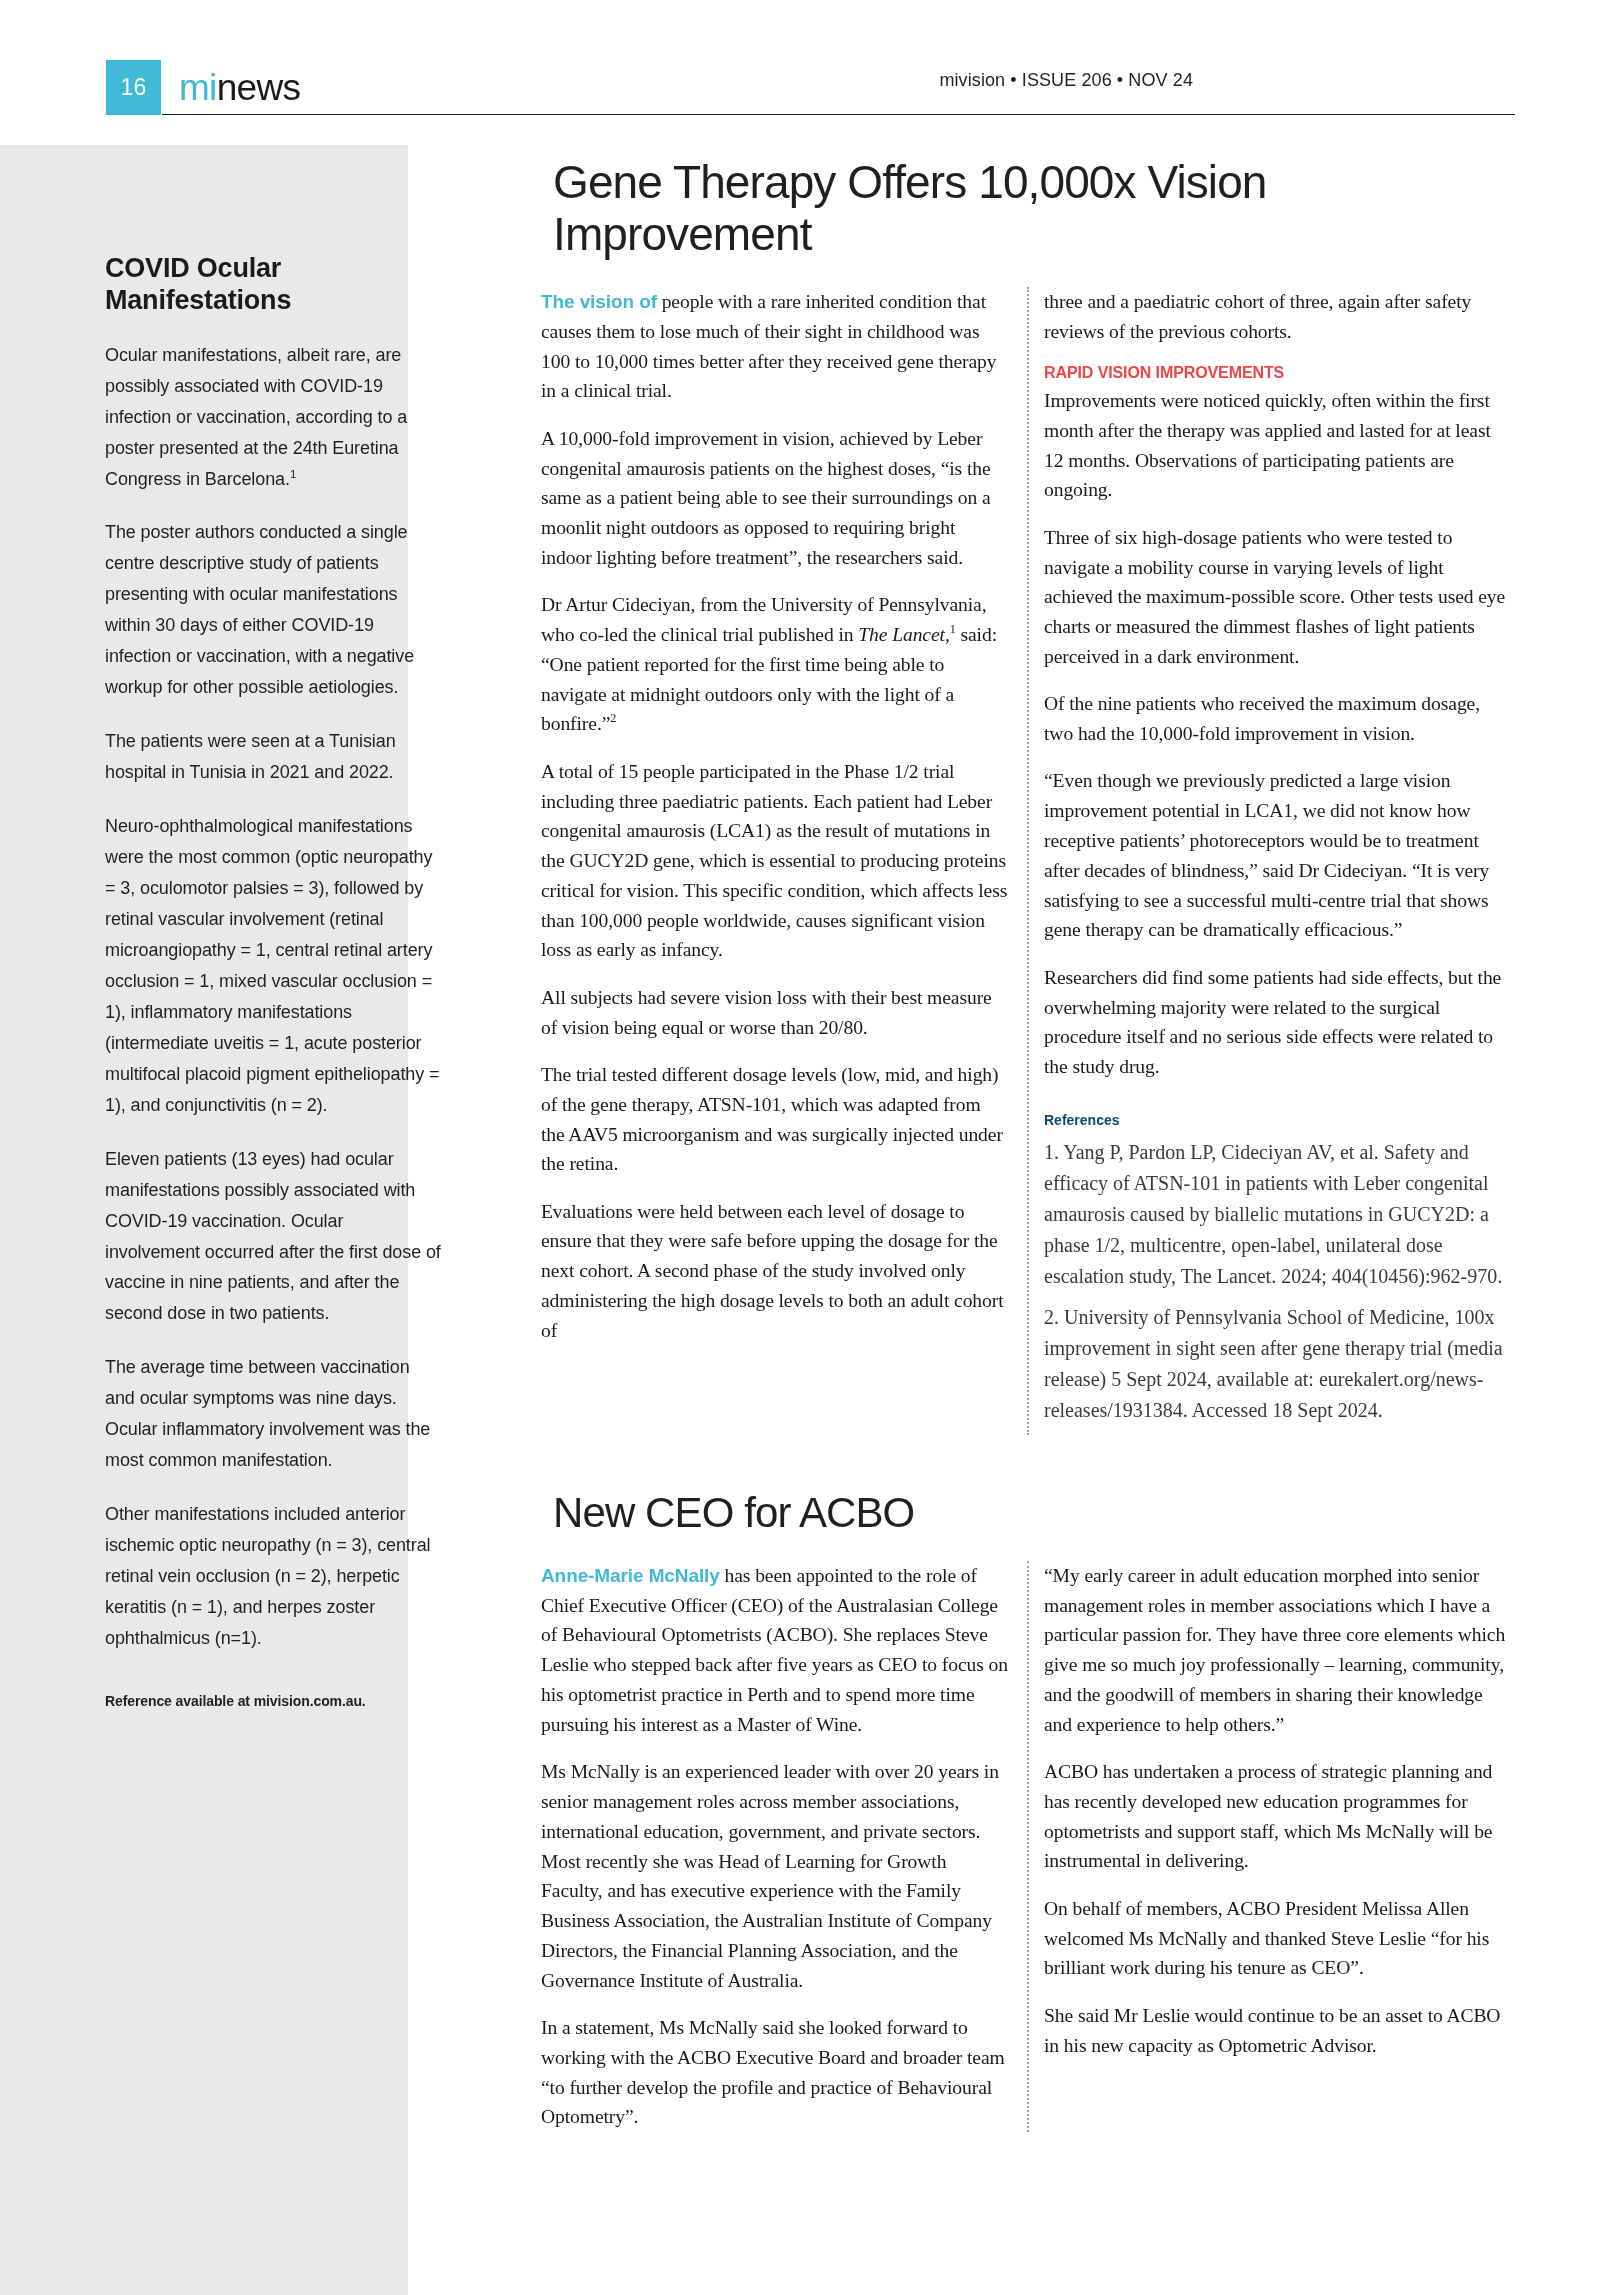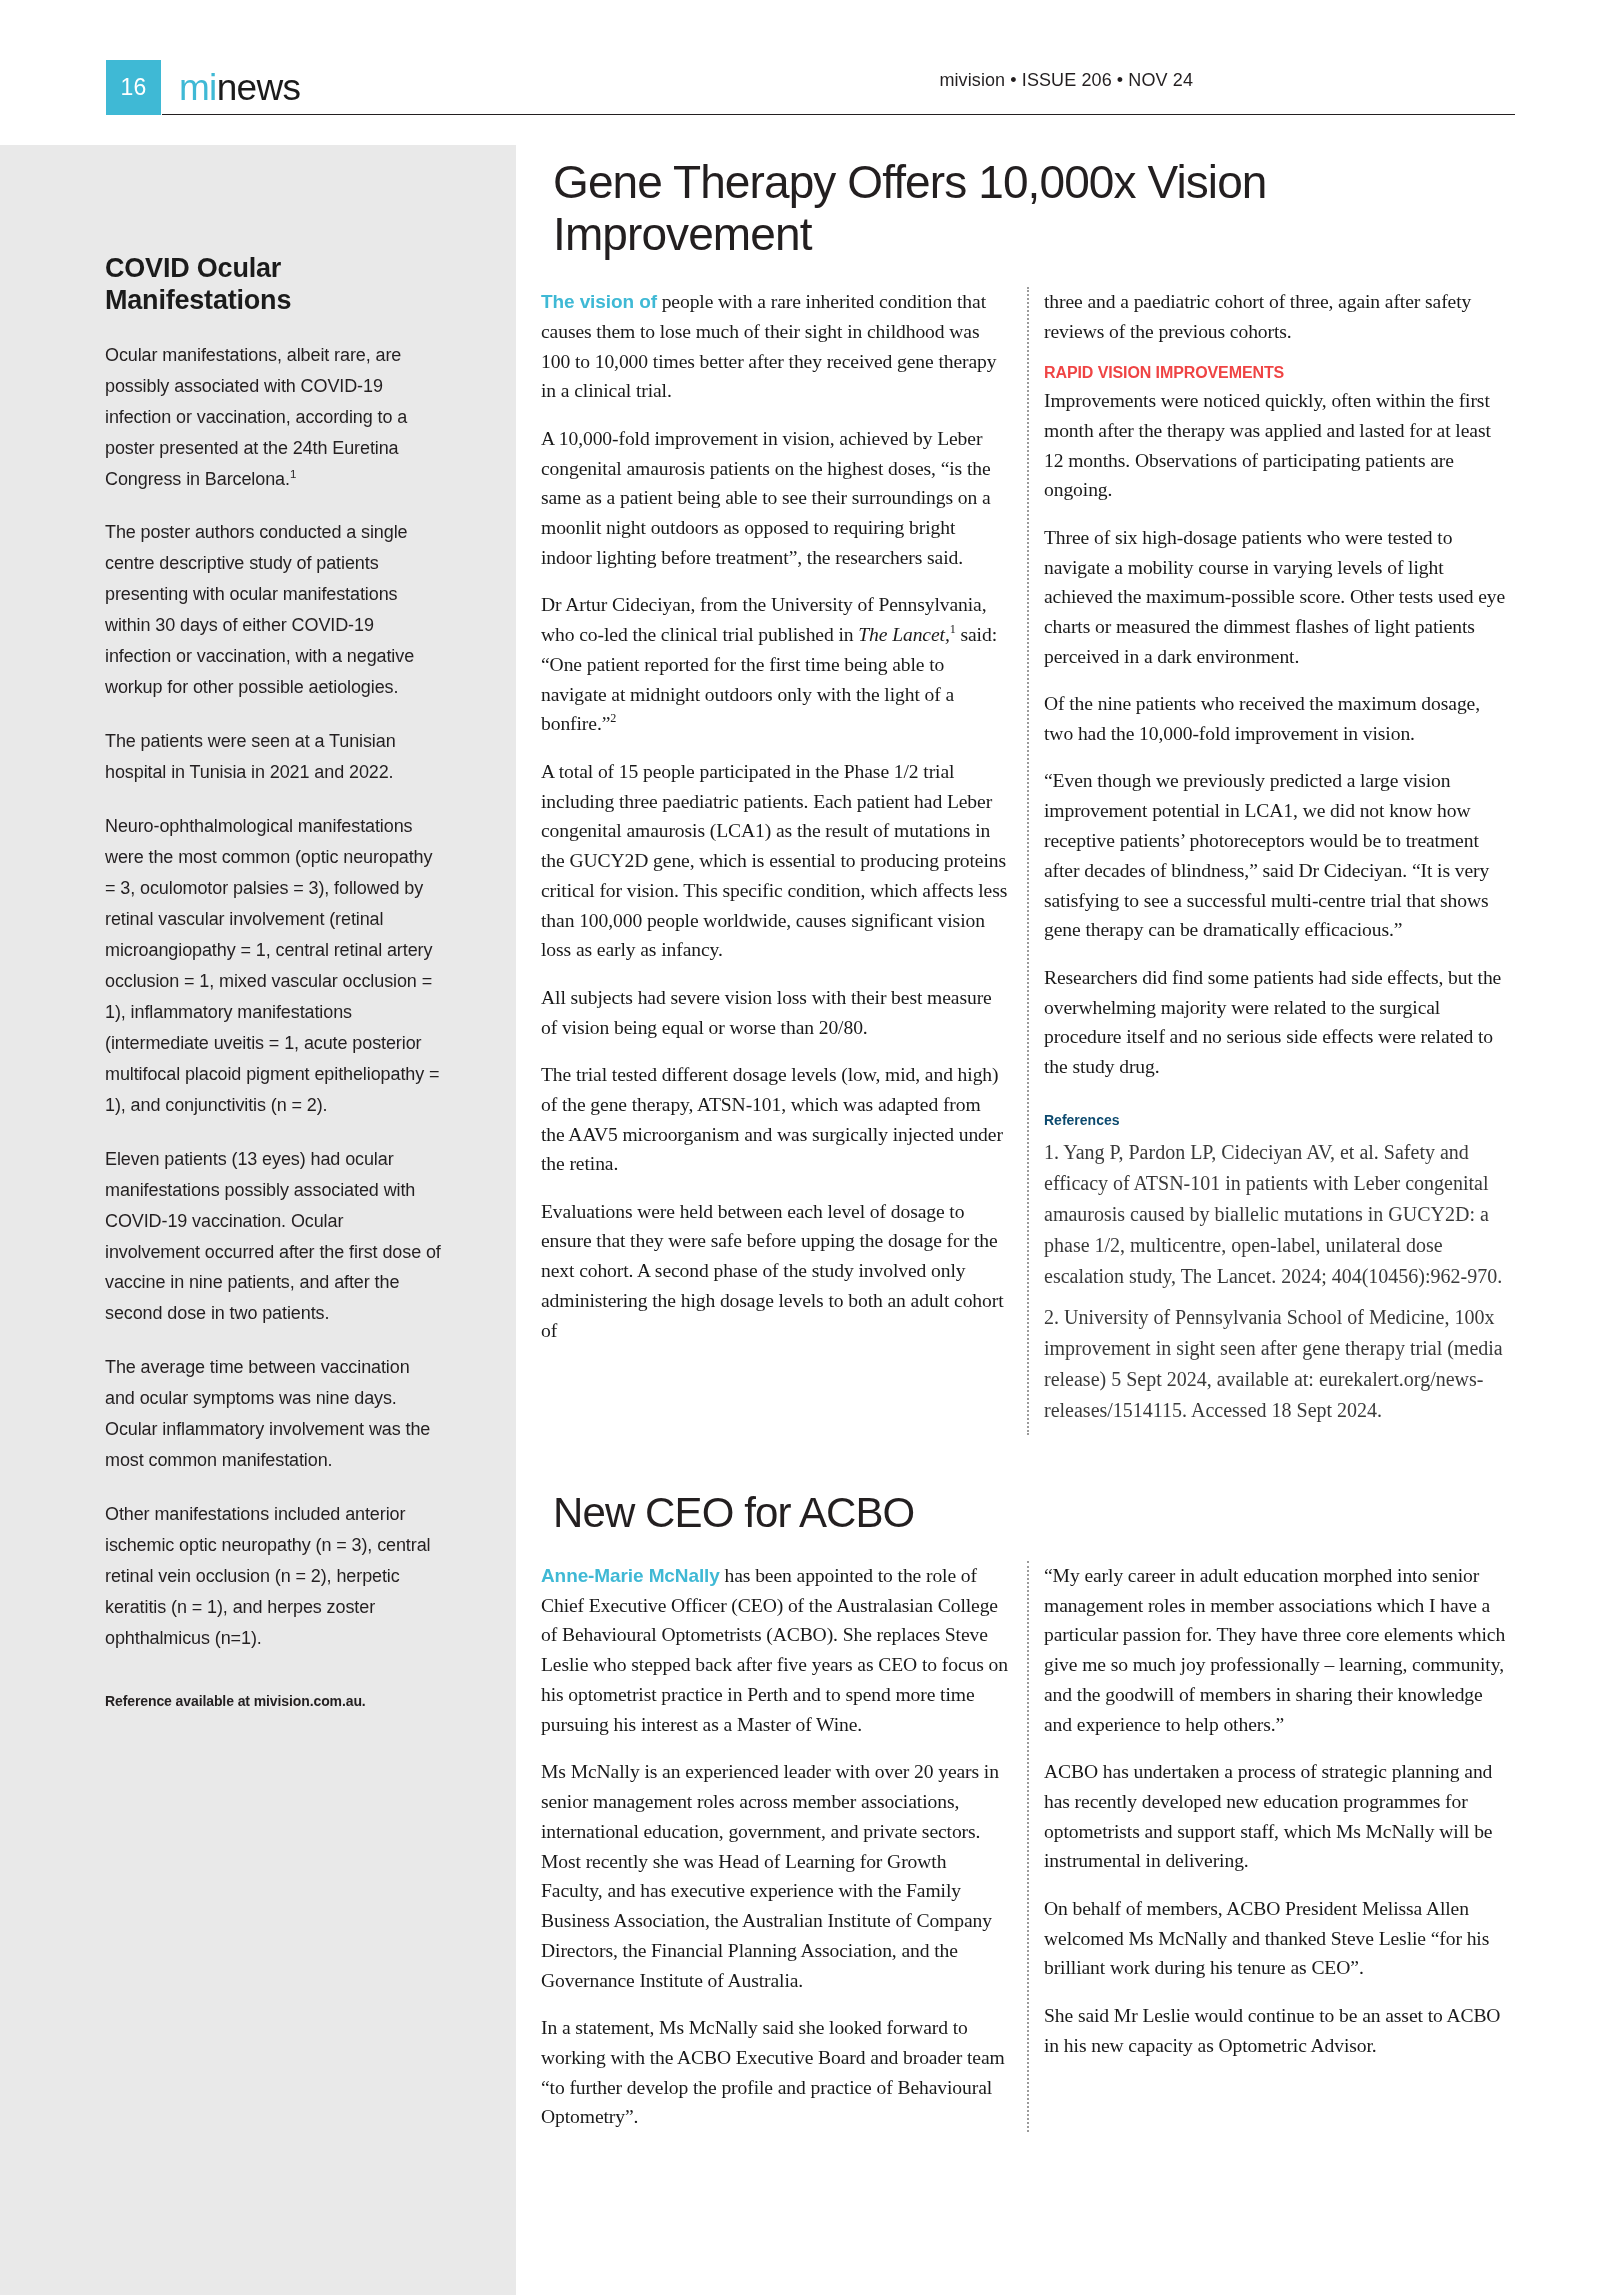--- a/index.html
+++ b/index.html
@@ -57,21 +57,21 @@
     position: absolute;
     left: 162px; top: 114px;
     width: 1353px; height: 1.4px;
     background: #231f20;
   }
 
   
   .sidebar {
     position: absolute;
     left: 0; top: 145px;
-    width: 516px;
+    width: 408px;
     height: 2150px;
     background: #e9e9e9;
   }
   .sidebar-inner {
     position: absolute;
     left: 105px; top: 108px;
     width: 338px;
   }
   .sidebar h2 {
     margin: 0 0 23px 0;
@@ -237,21 +237,21 @@
           <h3 class="subhead">RAPID VISION IMPROVEMENTS</h3>
 
           <p class="body-text">Improvements were noticed quickly, often within the first month after the therapy was applied and lasted for at least 12 months. Observations of participating patients are ongoing.</p>
           <p class="body-text">Three of six high-dosage patients who were tested to navigate a mobility course in varying levels of light achieved the maximum-possible score. Other tests used eye charts or measured the dimmest flashes of light patients perceived in a dark environment.</p>
           <p class="body-text">Of the nine patients who received the maximum dosage, two had the 10,000-fold improvement in vision.</p>
           <p class="body-text">“Even though we previously predicted a large vision improvement potential in LCA1, we did not know how receptive patients’ photoreceptors would be to treatment after decades of blindness,” said Dr Cideciyan. “It is very satisfying to see a successful multi-centre trial that shows gene therapy can be dramatically efficacious.”</p>
           <p class="body-text">Researchers did find some patients had side effects, but the overwhelming majority were related to the surgical procedure itself and no serious side effects were related to the study drug.</p>
 
           <div class="references-head">References</div>
           <p class="reference-item">1. Yang P, Pardon LP, Cideciyan AV, et al. Safety and efficacy of ATSN-101 in patients with Leber congenital amaurosis caused by biallelic mutations in GUCY2D: a phase 1/2, multicentre, open-label, unilateral dose escalation study, The Lancet. 2024; 404(10456):962-970.</p>
-          <p class="reference-item">2. University of Pennsylvania School of Medicine, 100x improvement in sight seen after gene therapy trial (media release) 5 Sept 2024, available at: eurekalert.org/news-releases/1514115. Accessed 18 Sept 2024.</p>
+          <p class="reference-item">2. University of Pennsylvania School of Medicine, 100x improvement in sight seen after gene therapy trial (media release) 5 Sept 2024, available at: eurekalert.org/news-releases/1931384. Accessed 18 Sept 2024.</p>
         </div>
       </div>
     </article>
 
     <article class="article">
       <h1 class="article-title small" style="margin-bottom:24px;">New CEO for ACBO</h1>
 
       <div class="cols">
         <div class="col-divider"></div>
 

